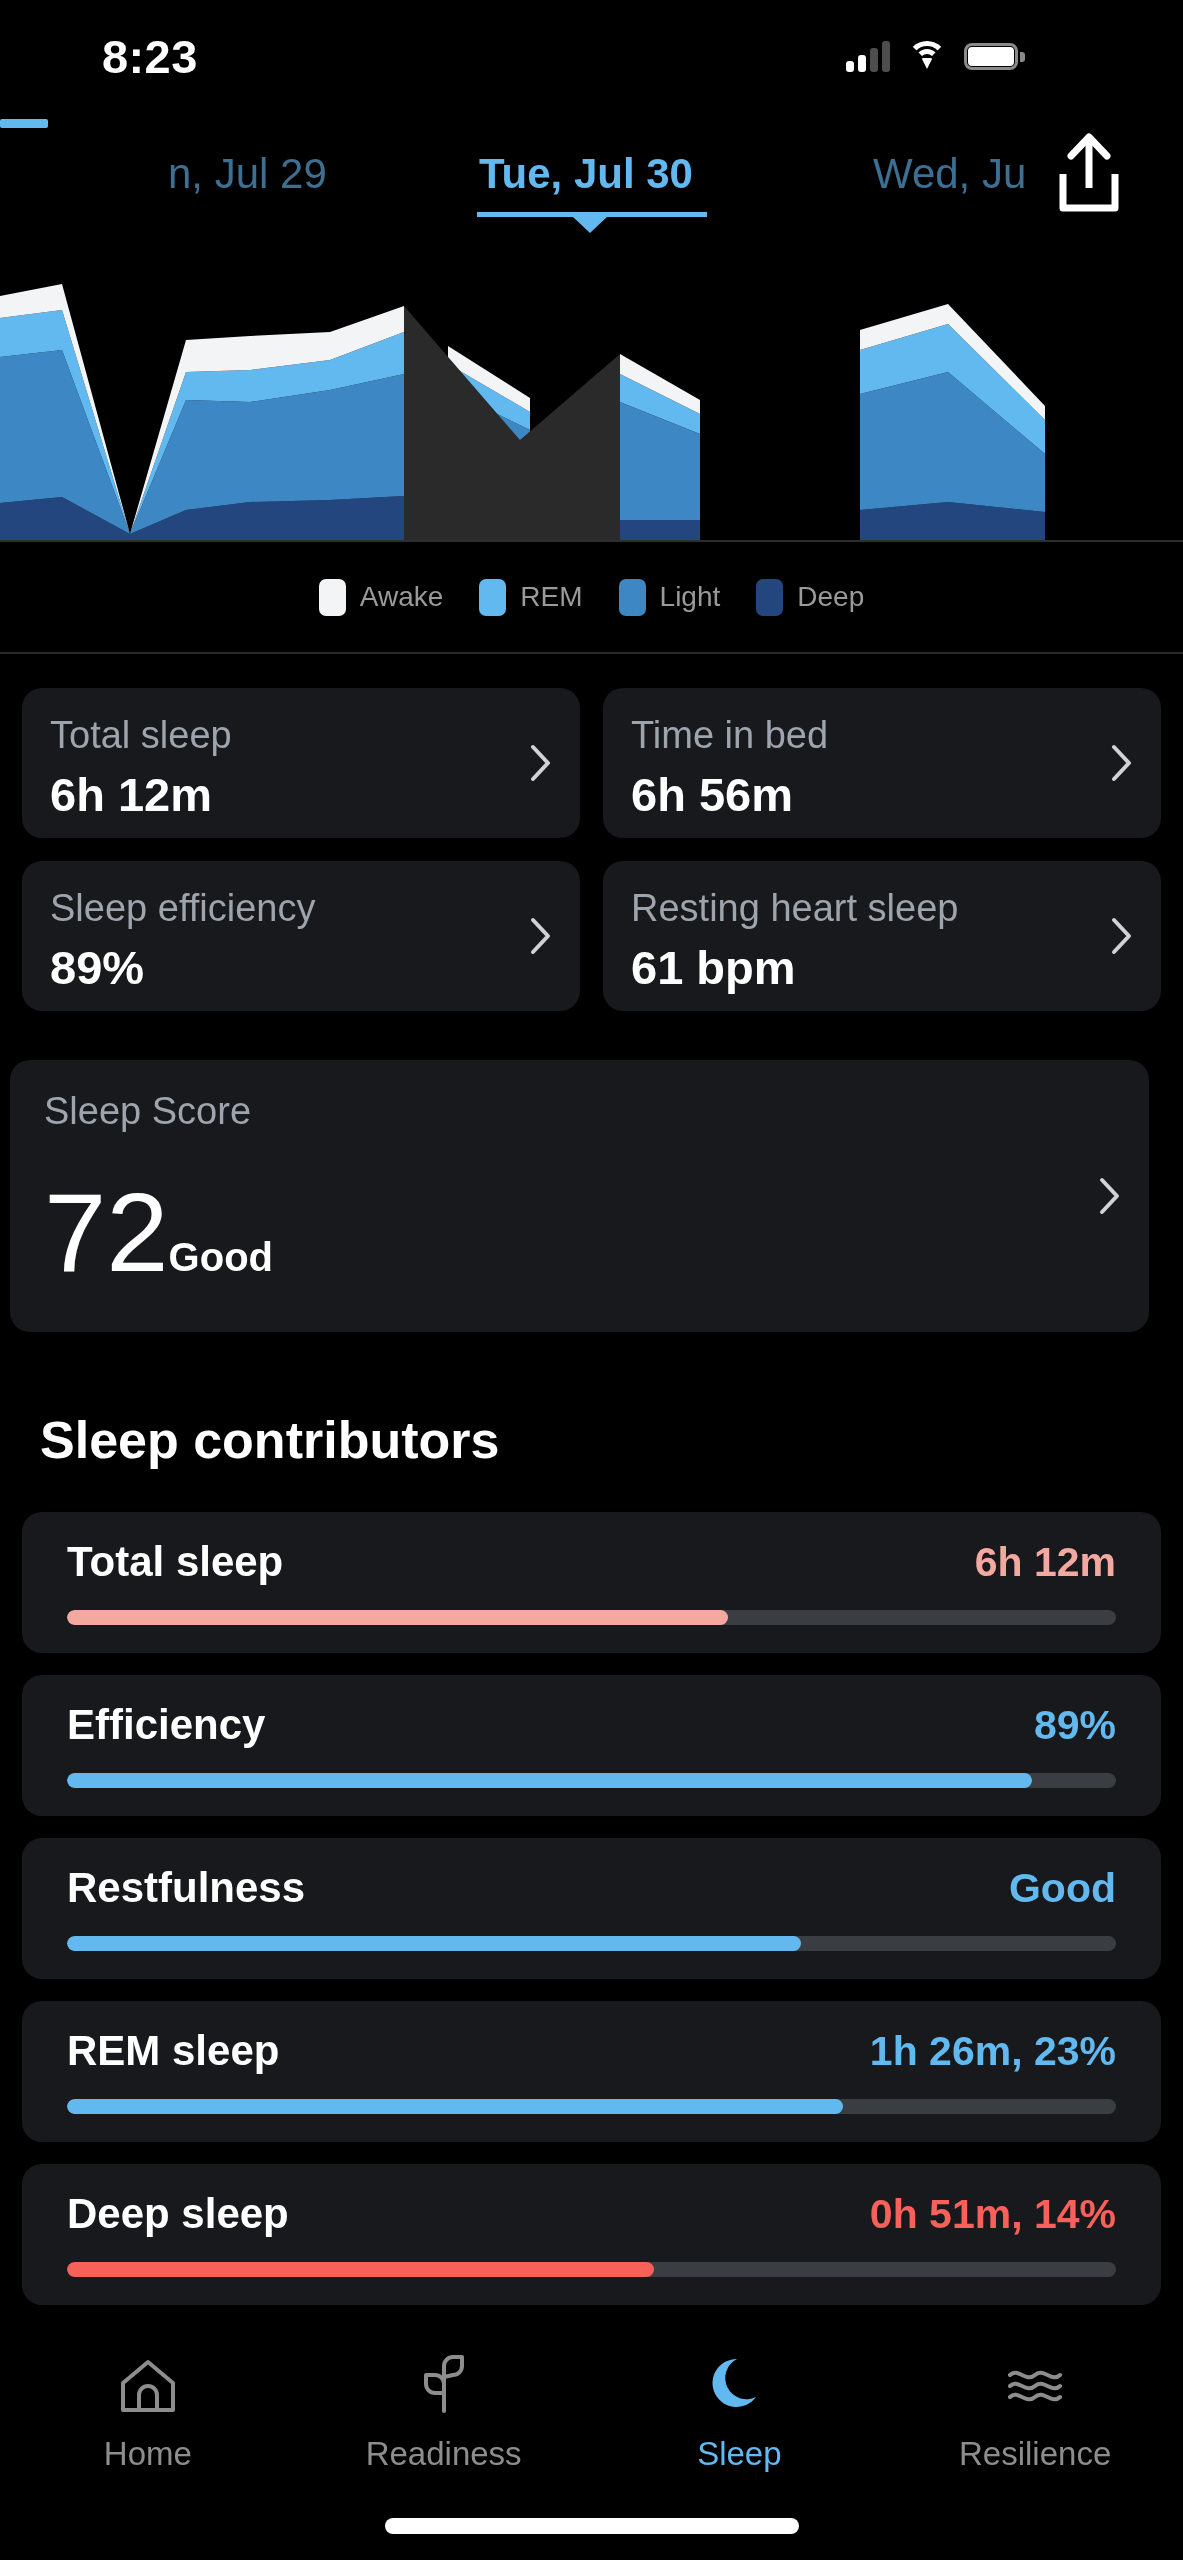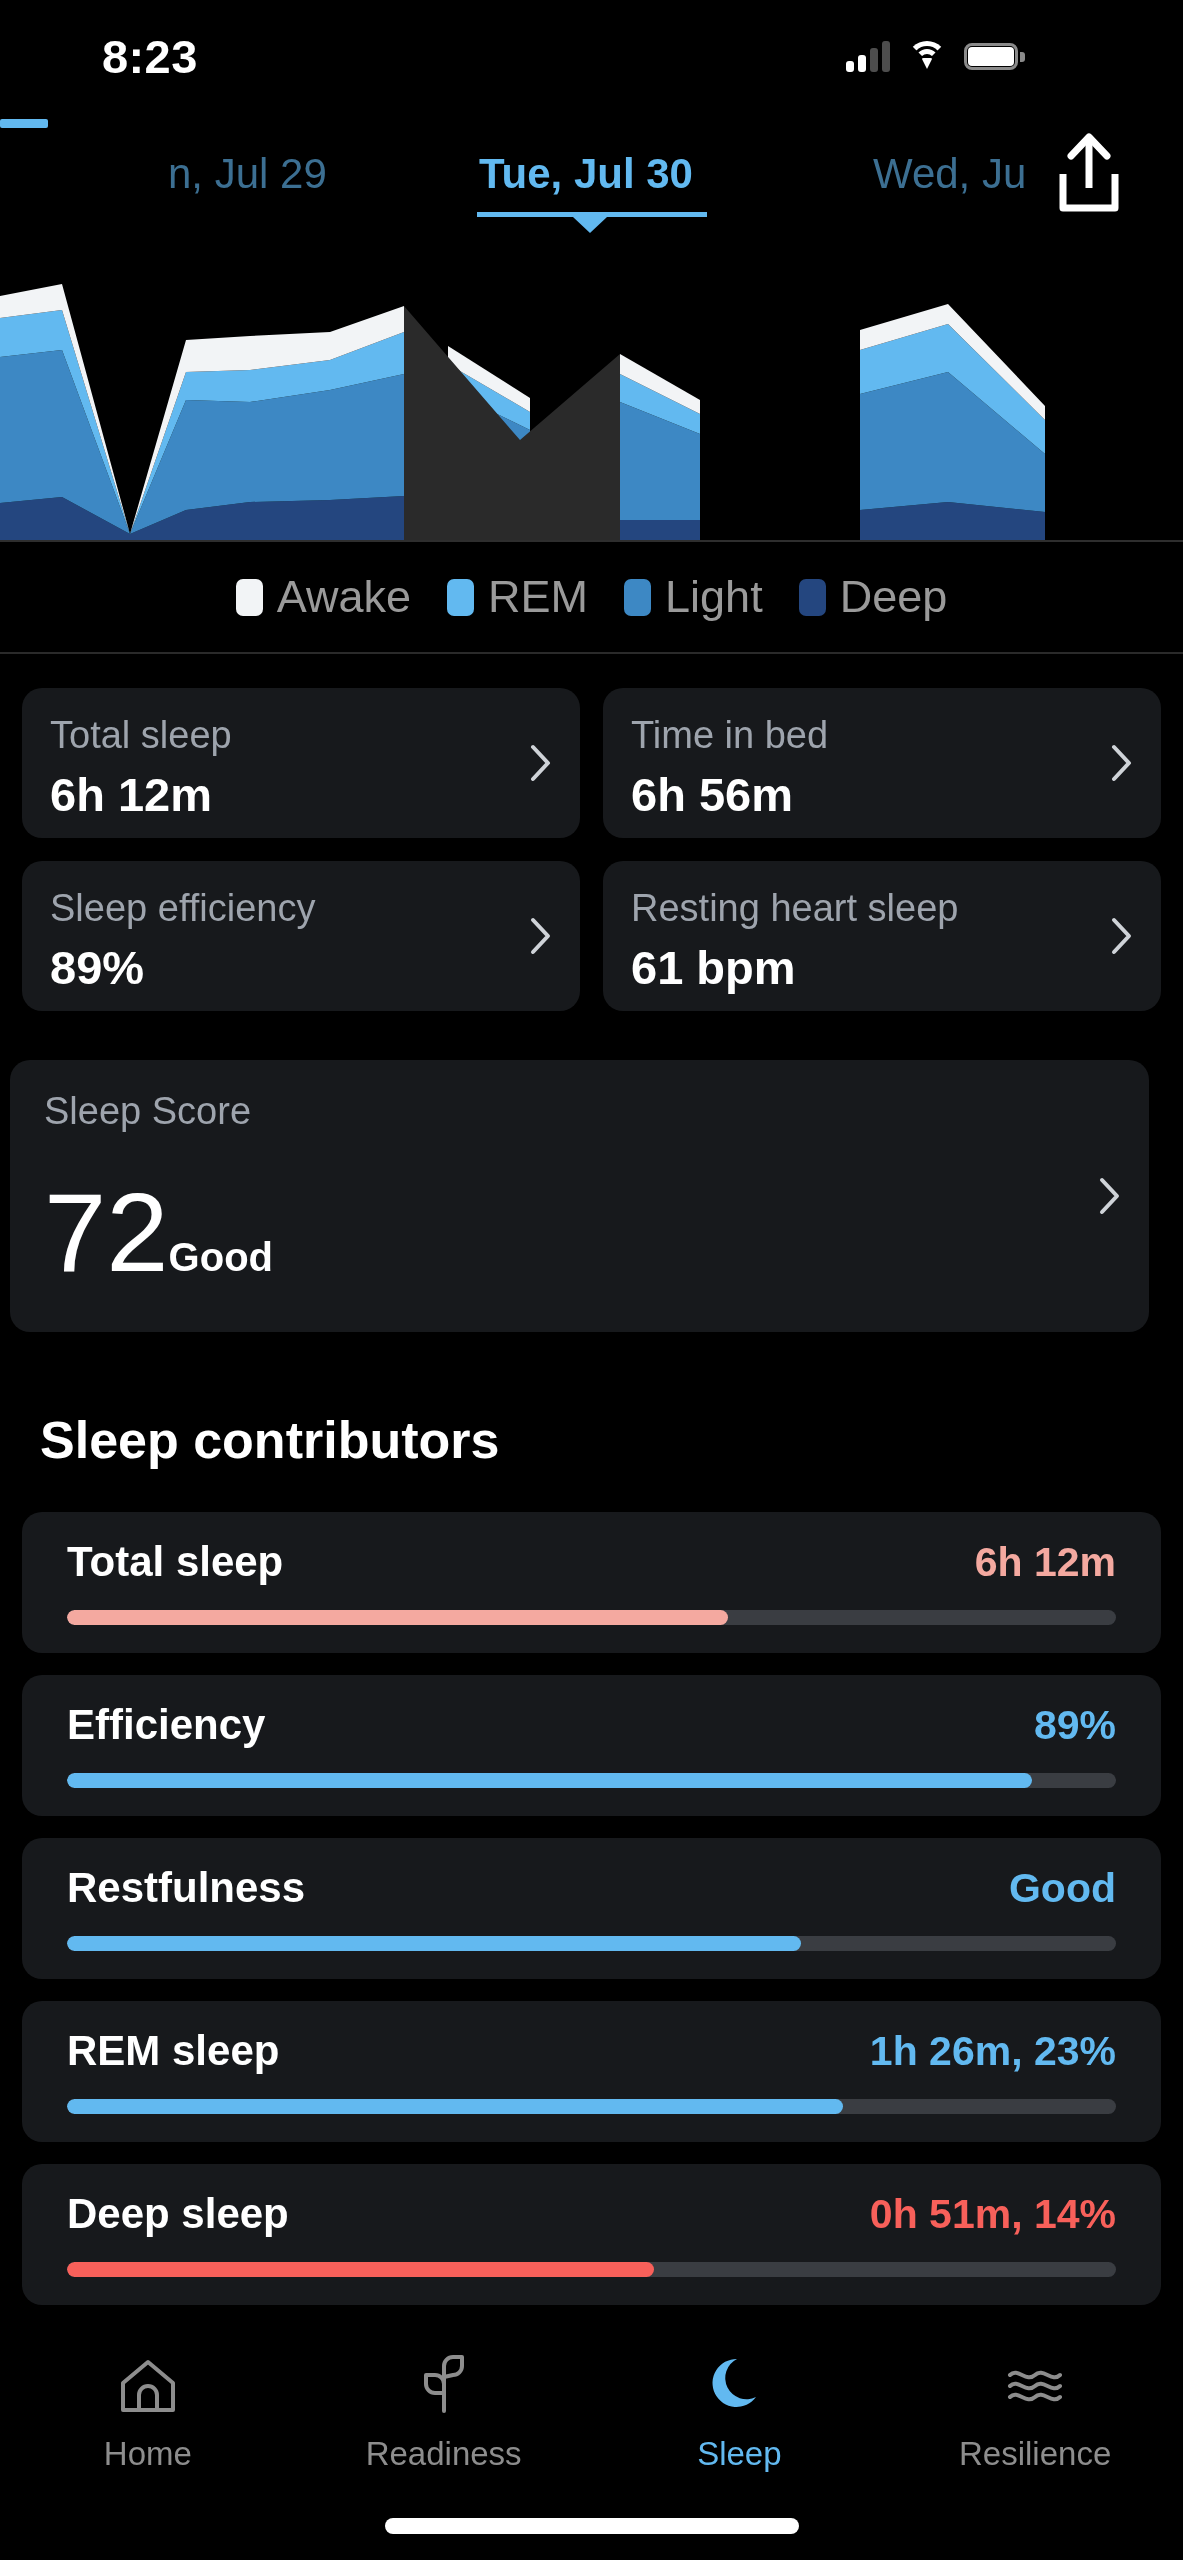--- a/index.html
+++ b/index.html
@@ -93,21 +93,21 @@
     position: absolute; left: 0; top: 540px; width: 1183px; height: 2px;
     background: #2e2e2e;
   }
   
   .legend {
     position: absolute; top: 542px; left: 0; width: 1183px; height: 110px;
     display: flex; align-items: center; justify-content: center; gap: 36px;
   }
   .legend-item { display: flex; align-items: center; gap: 14px; }
   .legend-swatch { width: 27px; height: 37px; border-radius: 7px; }
-  .legend-label { color: #9a9a9a; font-size: 45px; font-weight: 500; }
+  .legend-label { color: #9a9a9a; font-size: 28px; font-weight: 500; }
   .legend-rule-bottom {
     position: absolute; left: 0; top: 652px; width: 1183px; height: 2px;
     background: #2a2a2a;
   }
 
   
   .metrics {
     position: absolute; top: 688px; left: 22px; width: 1139px;
     display: flex; flex-wrap: wrap; gap: 23px;
   }

